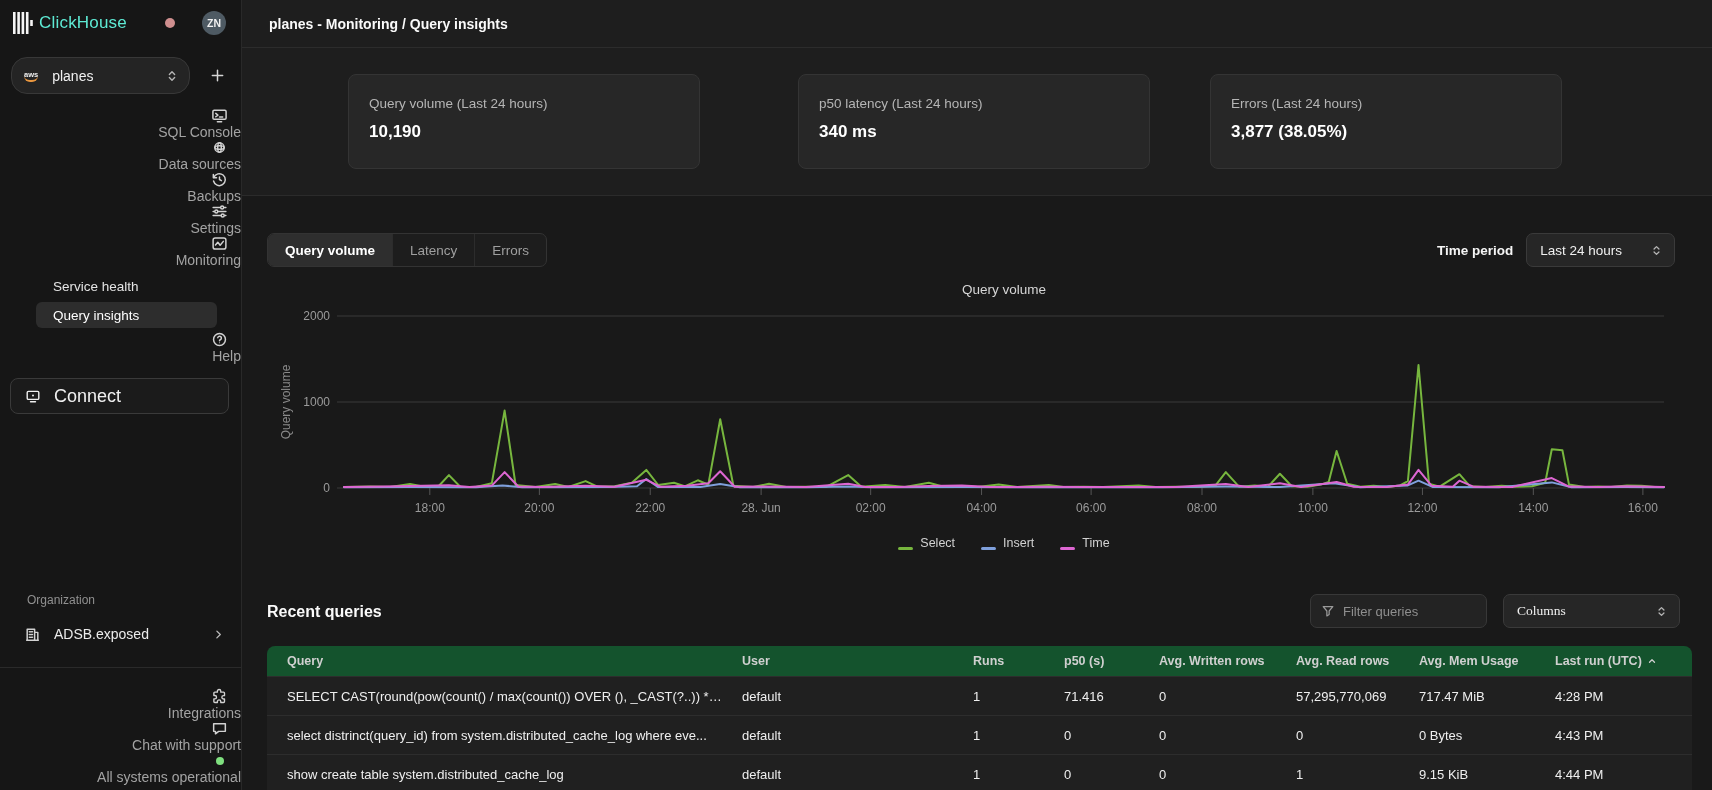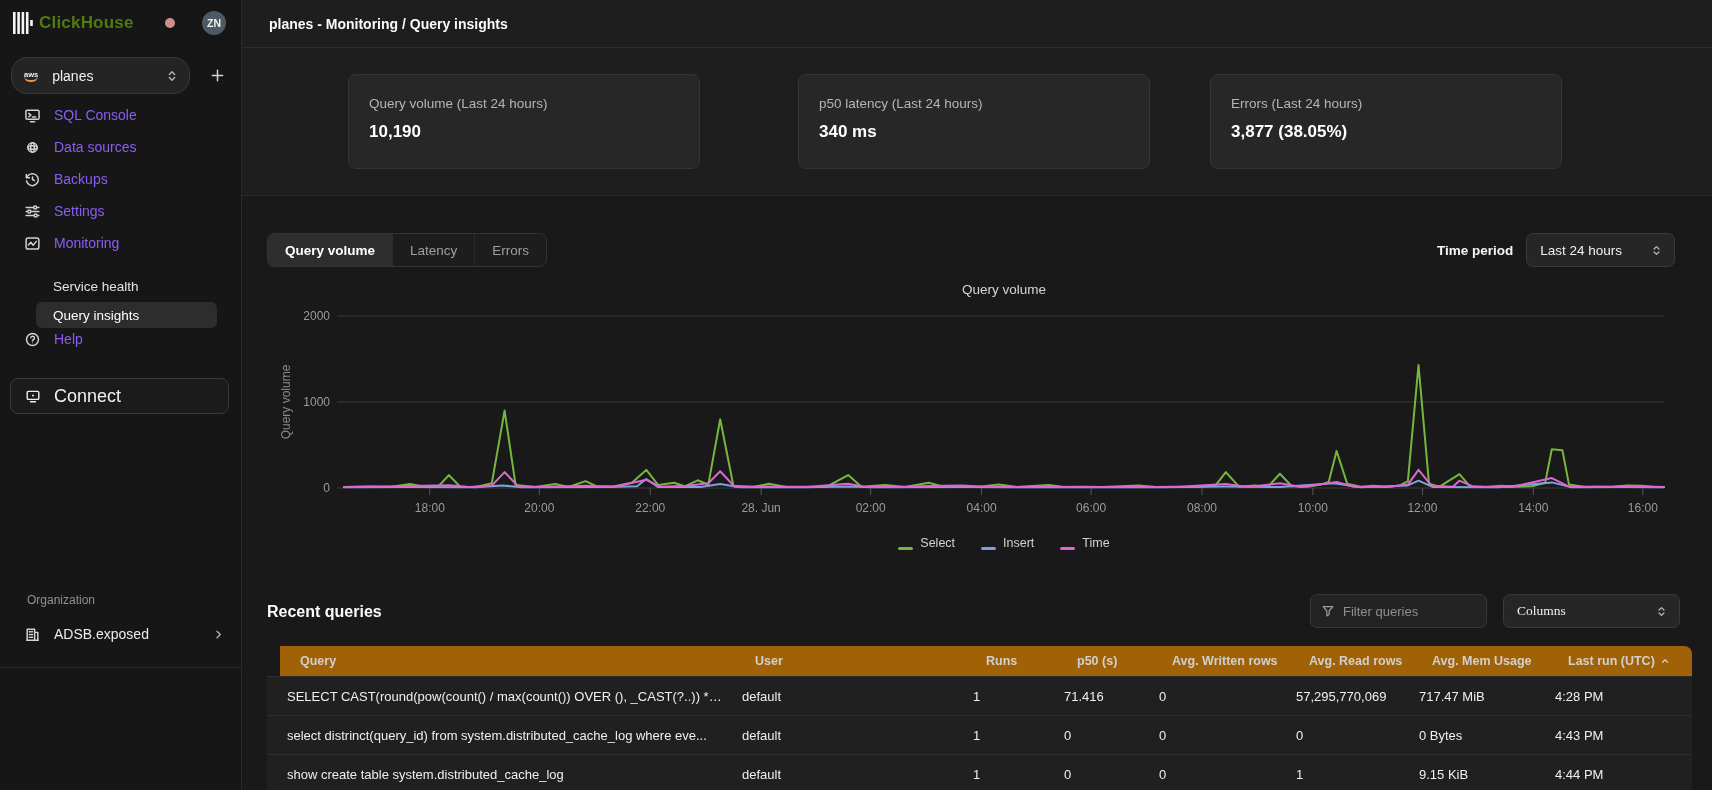--- a/index.html
+++ b/index.html
@@ -4,30 +4,30 @@
 <style>
   * { margin:0; padding:0; box-sizing:border-box; }
   html,body { width:1712px; height:790px; overflow:hidden; }
   body { background:#191919; font-family:"Liberation Sans","DejaVu Sans",sans-serif; color:#ececec; position:relative; }
   svg { display:block; }
 
   
   .sidebar { position:absolute; left:0; top:0; bottom:0; width:242px; background:#161616; border-right:1px solid #292929; }
   .brand-row { position:absolute; left:13px; top:10px; right:12px; height:26px; display:flex; align-items:center; }
   .brand-logo { display:flex; align-items:center; gap:6px; cursor:pointer; }
-  .brand-name { font-size:17px; font-weight:bold; color:#4d7c0f; letter-spacing:.2px; }
+  .brand-name { font-size:17px; font-weight:normal; color:#5eead4; letter-spacing:.2px; }
   .brand-dot { position:absolute; left:152px; top:8px; width:10px; height:10px; border-radius:50%; background:#cf8f8f; }
   .avatar { position:absolute; right:3px; top:1px; width:24px; height:24px; border-radius:50%; background:#4e5a63; color:#f2f2f2; font-size:10.5px; font-weight:bold; display:flex; align-items:center; justify-content:center; }
   .svc-row { position:absolute; left:11px; top:57px; right:11px; height:37px; display:flex; align-items:center; }
   .svc-select { width:179px; height:37px; background:#242424; border:1px solid #383838; border-radius:16px; display:flex; align-items:center; padding:0 10px 0 12px; cursor:pointer; }
   .aws-badge { font-size:7.5px; font-weight:bold; color:#f0f0f0; border-bottom:2px solid #e8963f; border-radius:0 0 6px 6px; padding-bottom:1px; }
   .svc-name { font-size:14px; color:#f0f0f0; margin-left:14px; flex:1; }
   .plus-btn { margin-left:auto; width:26px; height:26px; display:flex; align-items:center; justify-content:center; color:#d5d5d5; cursor:pointer; }
   .nav { position:absolute; left:0; top:107px; right:0; }
-  .nav-item { height:32px; display:flex; align-items:flex-start; padding-left:24px; cursor:pointer; color:#8b5cf6; font-size:14px; }
+  .nav-item { height:32px; display:flex; align-items:flex-end; padding-left:24px; cursor:pointer; color:#a3a3a3; font-size:14px;flex-direction:column; }
   .nav-item .nicon { width:17px; height:17px; margin-right:13px; color:#d2d2d2; flex:0 0 auto; }
   .nav-sub { height:32px; display:flex; align-items:center; padding-left:41px; font-size:13.5px; color:#e4e4e4; cursor:pointer; }
   .nav-sub.selected { background:#2d2d2d; border-radius:6px; margin:0 12px 0 24px; padding-left:17px; height:26px; color:#ffffff; }
   .sub-wrap { padding:3px 12px; }
   .connect-btn { position:absolute; left:10px; top:378px; width:219px; height:36px; border:1px solid #3a3a3a; border-radius:8px; display:flex; align-items:center; padding-left:14px; gap:13px; font-size:18px; color:#f0f0f0; cursor:pointer; background:#1b1b1b; }
   .org-label { position:absolute; left:27px; top:593px; font-size:12px; color:#909090; }
   .org-row { position:absolute; left:0; right:0; top:618px; height:32px; display:flex; align-items:center; padding:0 16px 0 24px; cursor:pointer; font-size:14px; color:#ececec; }
   .org-row .nicon { width:17px; height:17px; margin-right:13px; color:#d2d2d2; }
   .org-chevron { margin-left:auto; color:#bcbcbc; }
   .side-divider { position:absolute; left:0; right:0; top:667px; height:1px; background:#2a2a2a; }
@@ -60,21 +60,21 @@
 
   .rq-title { position:absolute; left:25px; top:407px; font-size:16px; font-weight:bold; color:#fafafa; }
   .filter-box { position:absolute; left:1068px; top:398px; width:177px; height:34px; background:#232323; border:1px solid #383838; border-radius:7px; display:flex; align-items:center; padding:0 10px; gap:8px; color:#8f8f8f; }
   .filter-box input { background:transparent; border:none; outline:none; color:#e8e8e8; font-size:13px; width:120px; font-family:inherit; }
   .filter-box input::placeholder { color:#8f8f8f; }
   .columns-box { position:absolute; left:1261px; top:398px; width:177px; height:34px;font-family:Liberation Serif, serif; }
   .columns-box .select-box { justify-content:space-between; }
 
   .rq-table { position:absolute; left:25px; top:450px; width:1425px; border-radius:8px 8px 0 0; overflow:hidden; }
   .t-row { display:grid; grid-template-columns:455px 231px 91px 95px 137px 123px 136px 1fr; align-items:center; }
-  .t-head { height:30px; background:#a16207;margin-left:13px; }
+  .t-head { height:30px; background:#14532d; }
   .t-head .t-cell { font-size:12.5px; font-weight:bold; color:#d0d0d0; }
   .t-body-row { height:39px; background:#202020; border-top:1px solid #2d2d2d; cursor:pointer; }
   .t-cell { padding-left:20px; font-size:13px; color:#efefef; white-space:nowrap; overflow:hidden; text-overflow:ellipsis; }
   .t-cell.hdr-sort { display:flex; align-items:center; gap:5px; cursor:pointer; }
 </style>
 </head>
 <body>
 
 <div class="sidebar">
   <div class="brand-row">
@@ -181,20 +181,40 @@
       <path d="M3 13.5V3h7v10.5M10 6h3v7.5M2 13.5h12"></path>
         <path d="M5 5.5h1M7 5.5h1M5 8h1M7 8h1M5 10.5h1M7 10.5h1" stroke-linecap="round"></path>
     </svg>
     <span>ADSB.exposed</span>
     <svg class="org-chevron" width="13" height="13" viewBox="0 0 16 16" fill="none" stroke="currentColor" stroke-width="1.6" stroke-linecap="round" stroke-linejoin="round">
         <path d="M6 3.8 10.2 8 6 12.2"></path>
       </svg>
   </div>
   <div class="side-divider"></div>
 
+  <div class="side-footer">
+    <div class="nav-item">
+      <svg class="nicon" viewBox="0 0 16 16" fill="none" stroke="currentColor" stroke-width="1.3" stroke-linejoin="round">
+        <path d="M6 3a1.6 1.6 0 0 1 3.2 0v.9h2.6a.9.9 0 0 1 .9.9v2.4h-.9a1.6 1.6 0 0 0 0 3.2h.9v2.4a.9.9 0 0 1-.9.9H9.2v-.9a1.6 1.6 0 0 0-3.2 0v.9H3.6a.9.9 0 0 1-.9-.9v-2.6h.9a1.6 1.6 0 0 0 0-3.2h-.9V4.8a.9.9 0 0 1 .9-.9H6V3z"></path>
+      </svg>
+      <span>Integrations</span>
+    </div>
+    <div class="nav-item">
+      <svg class="nicon" viewBox="0 0 16 16" fill="none" stroke="currentColor" stroke-width="1.4" stroke-linejoin="round">
+        <path d="M2.5 3.5h11v7.2H7.2L4.2 13v-2.3H2.5z"></path>
+      </svg>
+      <span>Chat with support</span>
+    </div>
+    <div class="nav-item">
+      <span class="nicon" style="display:flex;align-items:center;justify-content:center;">
+        <span class="status-dot" id="status-dot" style="background: rgb(127, 224, 127);"></span>
+      </span>
+      <span>All systems operational</span>
+    </div>
+  </div>
 </div>
 
 <div class="main">
   <div class="topbar">
     <span class="breadcrumb">planes - Monitoring / Query insights</span>
   </div>
 
   <div class="band">
     <div class="stat-card" style="left:106px;">
       <div class="stat-label">Query volume (Last 24 hours)</div>

